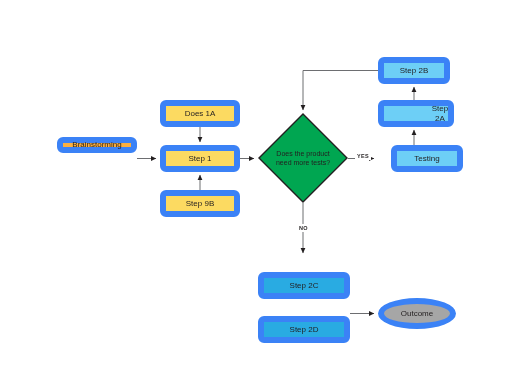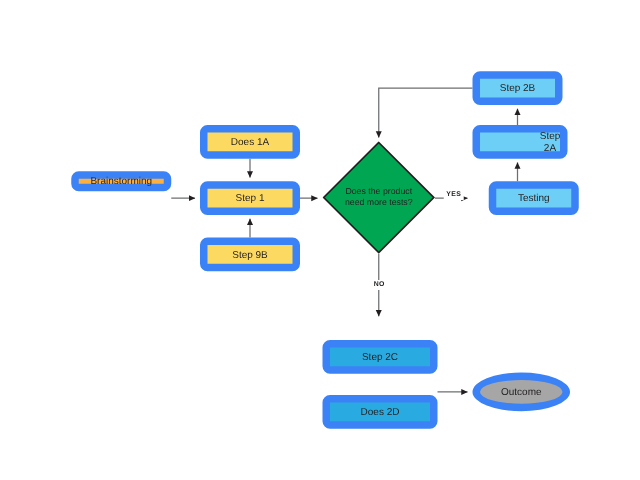--- a/index.html
+++ b/index.html
@@ -143,21 +143,21 @@
 
   <div class="node proc blue-light" style="left:391px; top:145px; width:72px; height:27px;">
     <span>Testing</span>
   </div>
 
   <div class="node proc blue-deep" style="left:258px; top:256px; width:92px; height:27px;">
     <span>Step 2C</span>
   </div>
 
   <div class="node proc blue-deep" style="left:258px; top:300px; width:92px; height:27px;">
-    <span>Does 2D</span>
+    <span>Step 2D</span>
   </div>
 
   <div class="node terminator" style="left:378px; top:298px; width:78px; height:31px;">
     <span>Outcome</span>
   </div>
 
   <div class="edge-label" style="left:355px; top:152px;">YES</div>
 
   <div class="edge-label" style="left:297px; top:224px;">NO</div>
 

